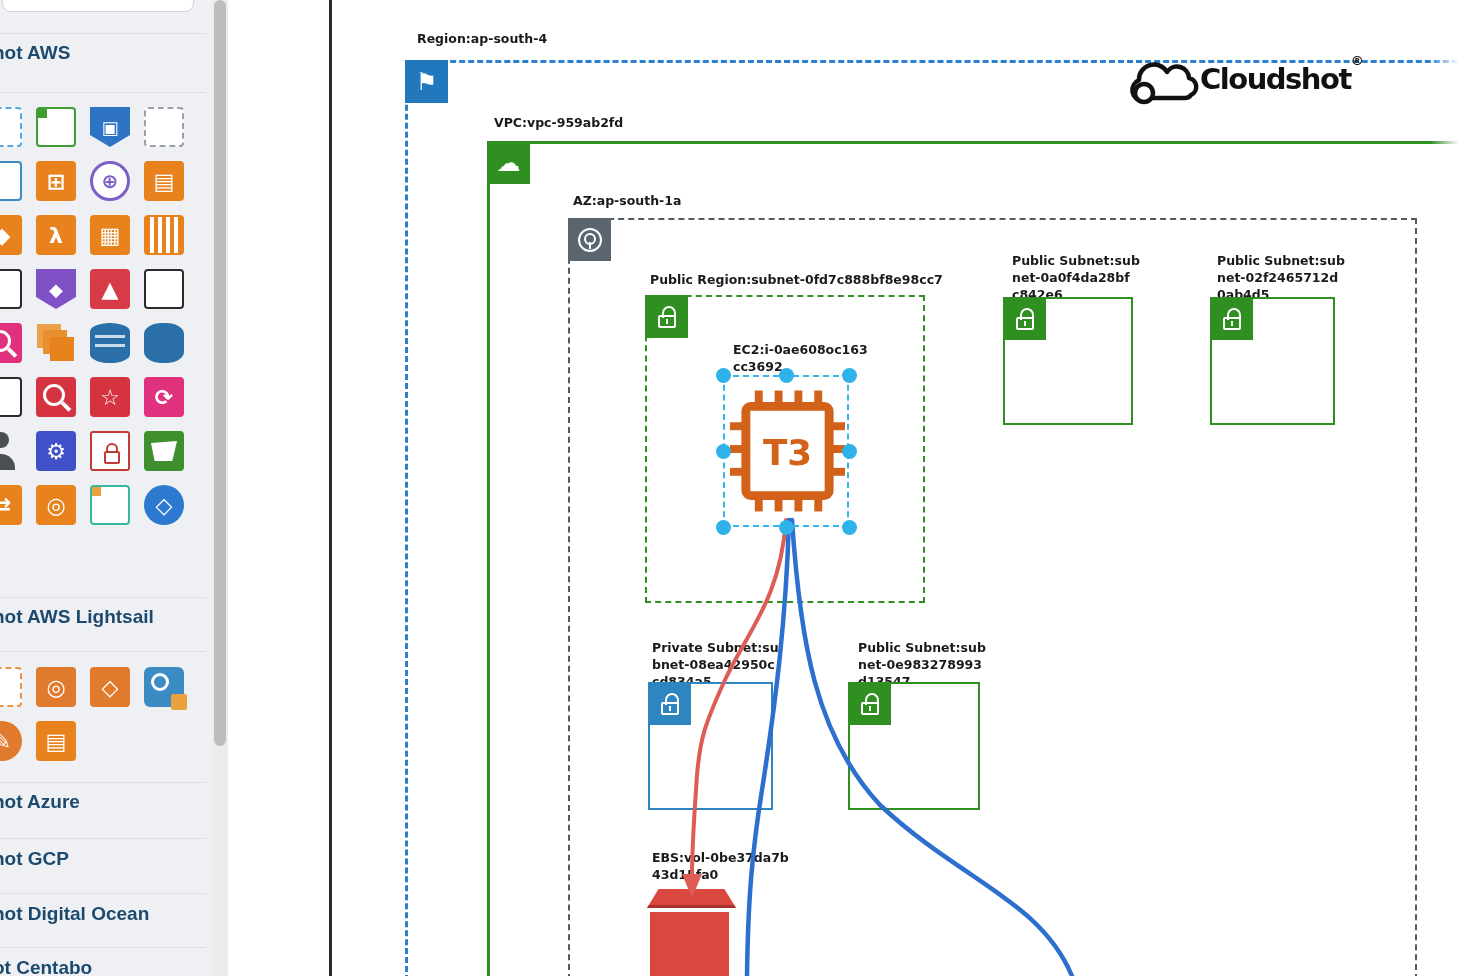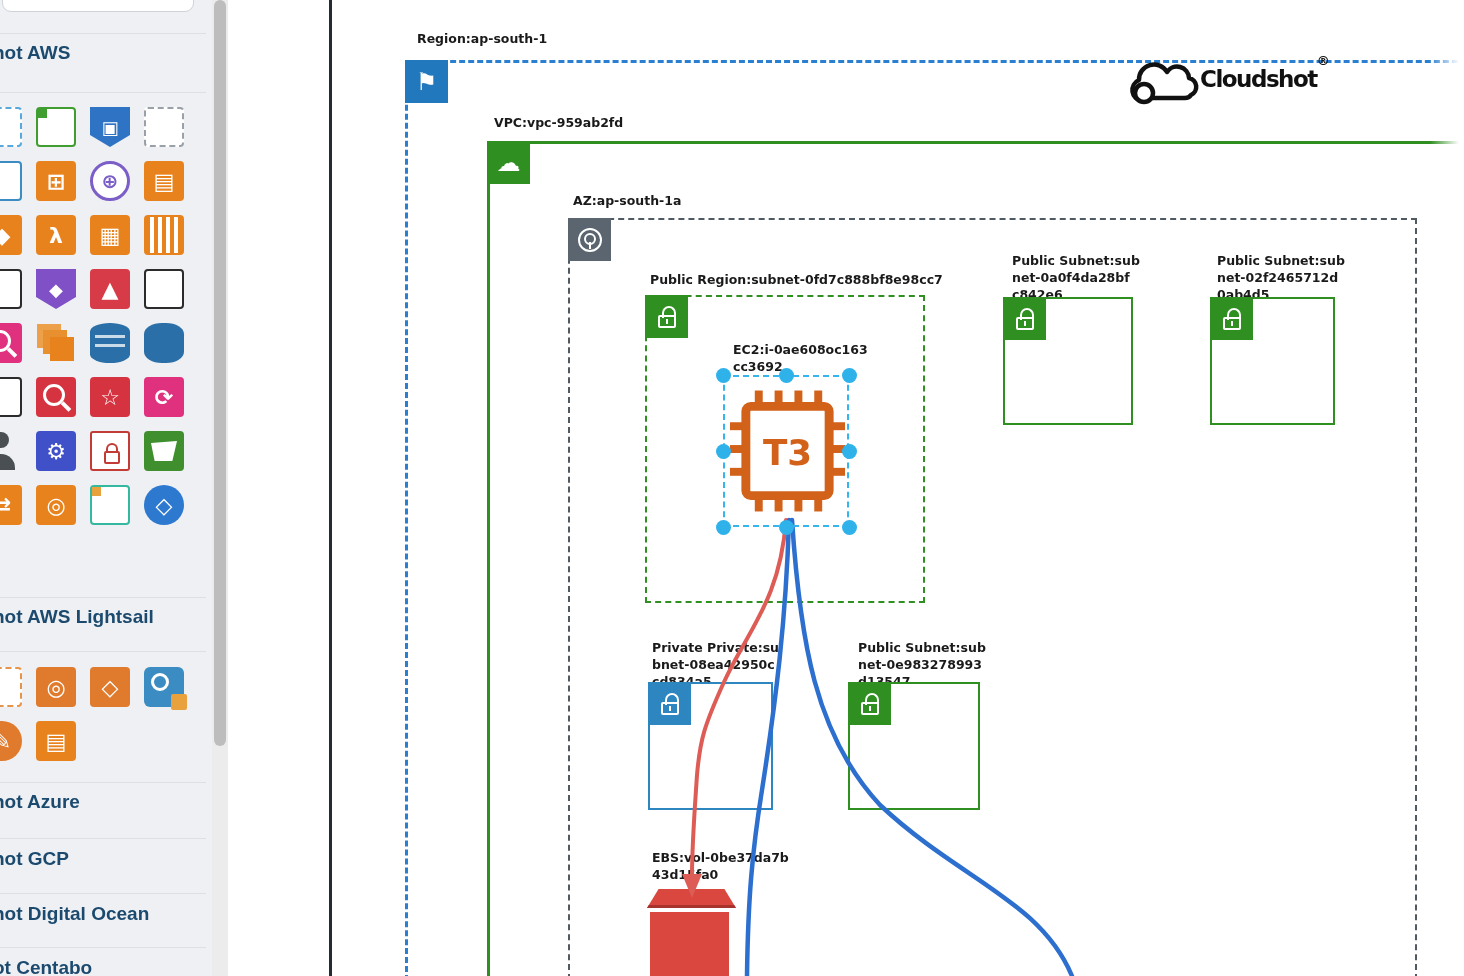--- a/index.html
+++ b/index.html
@@ -50,21 +50,21 @@
 
   
   .ebs-lid  { position:absolute; left:647px; top:889px; width:89px; height:19px; background:#d9473f;
               clip-path:polygon(13% 0, 87% 0, 100% 100%, 0 100%); border-bottom:3px solid #a8332c; z-index:2; }
   .ebs-body { position:absolute; left:650px; top:912px; width:79px; height:64px; background:#d9473f; z-index:2; }
 
   #wires { position:absolute; left:0; top:0; z-index:4; pointer-events:none; }
 
   
   .logo { position:absolute; left:1122px; top:55px; z-index:6; display:flex; align-items:flex-start; }
-  .logo-text { font-family:"DejaVu Sans", sans-serif; font-weight:bold; font-size:23px; letter-spacing:-1.5px;
+  .logo-text { font-family:"DejaVu Sans", sans-serif; font-weight:bold; font-size:29px; letter-spacing:-1.5px;
                color:#111; line-height:48px; }
   .logo-reg { font-family:"DejaVu Sans", sans-serif; font-weight:bold; font-size:13px; color:#111; margin-top:-2px; }
 
   
   .sidebar { position:absolute; left:0; top:0; width:212px; height:976px; background:#eef0f3; overflow:hidden; z-index:10; }
   .search-box { position:absolute; left:2px; top:-30px; width:192px; height:42px; background:#fff;
                 border:1px solid #cfd3d9; border-radius:9px; }
   .sb-divider { position:absolute; left:0; width:206px; height:1px; background:#dcdfe3; }
   .sb-header { position:absolute; left:-7px; font-size:19px; font-weight:bold; color:#1c4a6e; white-space:nowrap; }
   .icon-grid { position:absolute; left:-18px; display:grid; grid-template-columns:repeat(4,40px);
@@ -101,21 +101,21 @@
                        clip-path:polygon(0 10%,100% 0,82% 100%,14% 100%); top:10px; left:7px; }
   .sh-disk { border-radius:6px; }
   .sh-disk::before { content:""; position:absolute; width:12px; height:12px; border:3px solid #fff; border-radius:50%; top:6px; left:7px; }
   .sh-disk::after  { content:""; position:absolute; width:16px; height:16px; background:#e8a13d; right:-3px; bottom:-3px; border-radius:2px; }
 </style>
 </head>
 <body>
 
 <div id="root">
 
-  <div class="dg-label" style="left:417px; top:30px;">Region:ap-south-1</div>
+  <div class="dg-label" style="left:417px; top:30px;">Region:ap-south-4</div>
   <div class="box box-region"></div>
   <div class="badge bg-blue" style="left:405px; top:60px;">
       <span>⚑</span>
     </div>
 
   <div class="dg-label" style="left:494px; top:114px;">VPC:vpc-959ab2fd</div>
   <div class="box box-vpc"></div>
   <div class="badge bg-green" style="left:487px; top:141px;">
       <span>☁</span>
     </div>
@@ -146,21 +146,21 @@
     <span style="display:block">Public Subnet:sub</span>
     <span style="display:block">net-02f2465712d</span>
     <span style="display:block">0ab4d5</span>
   </div>
   <div class="box box-sn3" style="background:#fff;"></div>
   <div class="badge bg-green" style="left:1210px; top:297px;">
       <span class="blk"></span>
     </div>
 
   <div class="dg-label" style="left:652px; top:639px;">
-    <span style="display:block">Private Private:su</span>
+    <span style="display:block">Private Subnet:su</span>
     <span style="display:block">bnet-08ea42950c</span>
     <span style="display:block">cd834a5</span>
   </div>
   <div class="box box-snpriv" style="background:#fff;"></div>
   <div class="badge bg-lblue" style="left:648px; top:682px;">
       <span class="blk"></span>
     </div>
 
   <div class="dg-label" style="left:858px; top:639px;">
     <span style="display:block">Public Subnet:sub</span>

